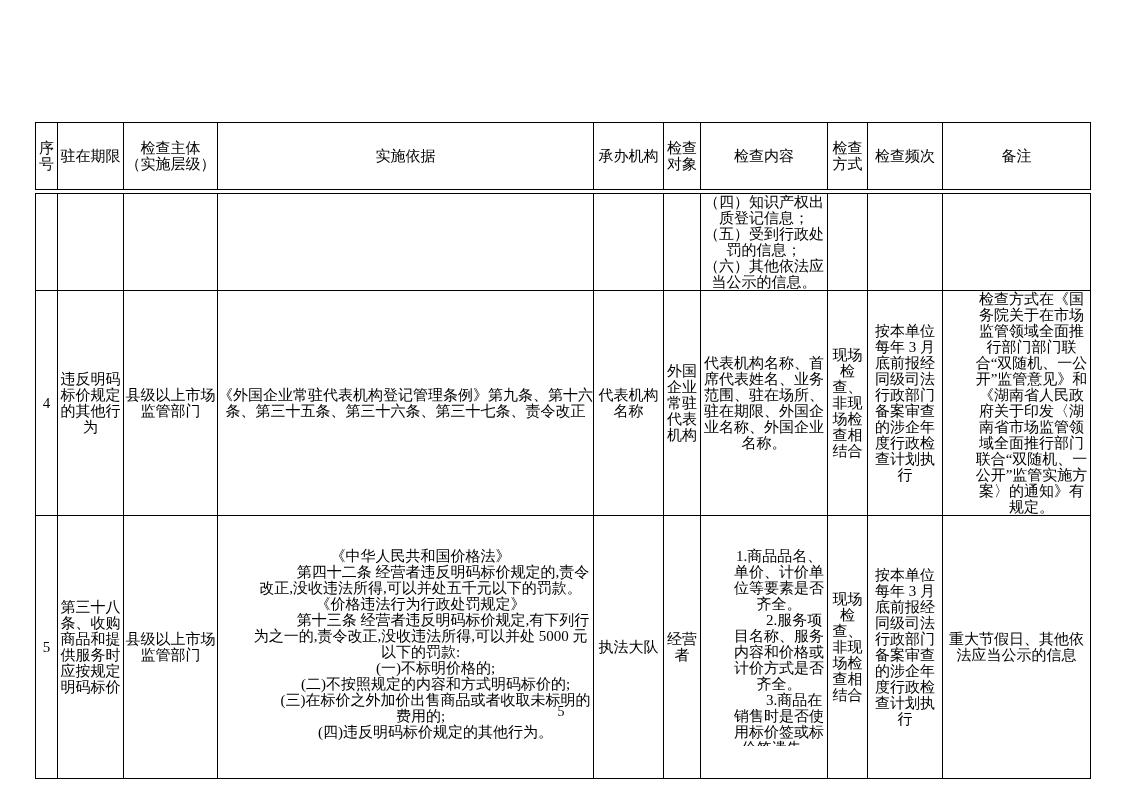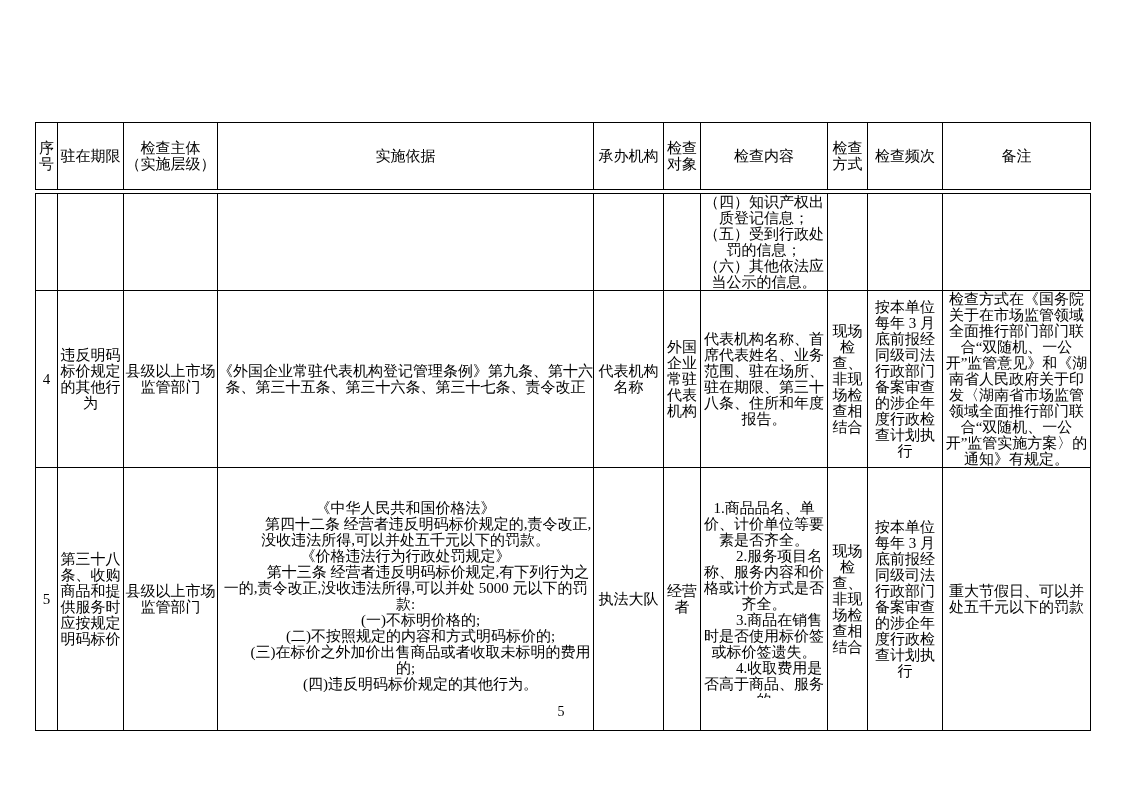--- a/index.html
+++ b/index.html
@@ -31,21 +31,21 @@
     overflow-wrap: break-word;
   }
   th {
     text-align: center;
     vertical-align: middle;
     white-space: pre-line;
     height: 67px;
   }
   td { vertical-align: middle; text-align: center; }
   td.ac { text-align: center; }
-  td.vt { vertical-align: top; }
+  td.vt { vertical-align: top; padding-left: 30px; }
   tr.r3 td { height: 96px; }
   tr.r4 td { height: 170px; }
   tr.r5 td { height: 200px; }
   .clipbox { max-height: 198px; overflow: hidden; white-space: pre-wrap; }
   .page-number {
     position: absolute;
     left: 0; right: 0;
     top: 704px;
     text-align: center;
     font-size: 14px;
@@ -122,21 +122,21 @@
         <td></td>
       </tr>
 
       <tr class="r4">
         <td class="ac">4</td>
         <td>违反明码标价规定的其他行为</td>
         <td>县级以上市场监管部门</td>
         <td>《外国企业常驻代表机构登记管理条例》第九条、第十六条、第三十五条、第三十六条、第三十七条、责令改正</td>
         <td class="ac">代表机构名称</td>
         <td class="ac">外国企业常驻代表机构</td>
-        <td>代表机构名称、首席代表姓名、业务范围、驻在场所、驻在期限、第三十八条、住所和年度报告。</td>
+        <td>代表机构名称、首席代表姓名、业务范围、驻在场所、驻在期限、外国企业名称、外国企业名称。</td>
         <td class="ac">现场检查、非现场检查相结合</td>
         <td class="ac">按本单位每年 3 月底前报经同级司法行政部门备案审查的涉企年度行政检查计划执行</td>
         <td class="vt">检查方式在《国务院关于在市场监管领域全面推行部门部门联合“双随机、一公开”监管意见》和《湖南省人民政府关于印发〈湖南省市场监管领域全面推行部门联合“双随机、一公开”监管实施方案〉的通知》有规定。</td>
       </tr>
 
       <tr class="r5">
         <td class="ac">5</td>
         <td>第三十八条、收购商品和提供服务时应按规定明码标价</td>
         <td>县级以上市场监管部门</td>
         <td class="vt">
@@ -152,21 +152,21 @@
         <td class="ac">执法大队</td>
         <td class="ac">经营者</td>
         <td class="vt">
           <div class="clipbox">1.商品品名、单价、计价单位等要素是否齐全。
 　　2.服务项目名称、服务内容和价格或计价方式是否齐全。
 　　3.商品在销售时是否使用标价签或标价签遗失。
 　　4.收取费用是否高于商品、服务的</div>
         </td>
         <td class="ac">现场检查、非现场检查相结合</td>
         <td class="ac">按本单位每年 3 月底前报经同级司法行政部门备案审查的涉企年度行政检查计划执行</td>
-        <td>重大节假日、可以并处五千元以下的罚款</td>
+        <td>重大节假日、其他依法应当公示的信息</td>
       </tr>
 
     </tbody>
       </table>
   </div>
 
   <div class="page-number">5</div>
 
 </div>
 

